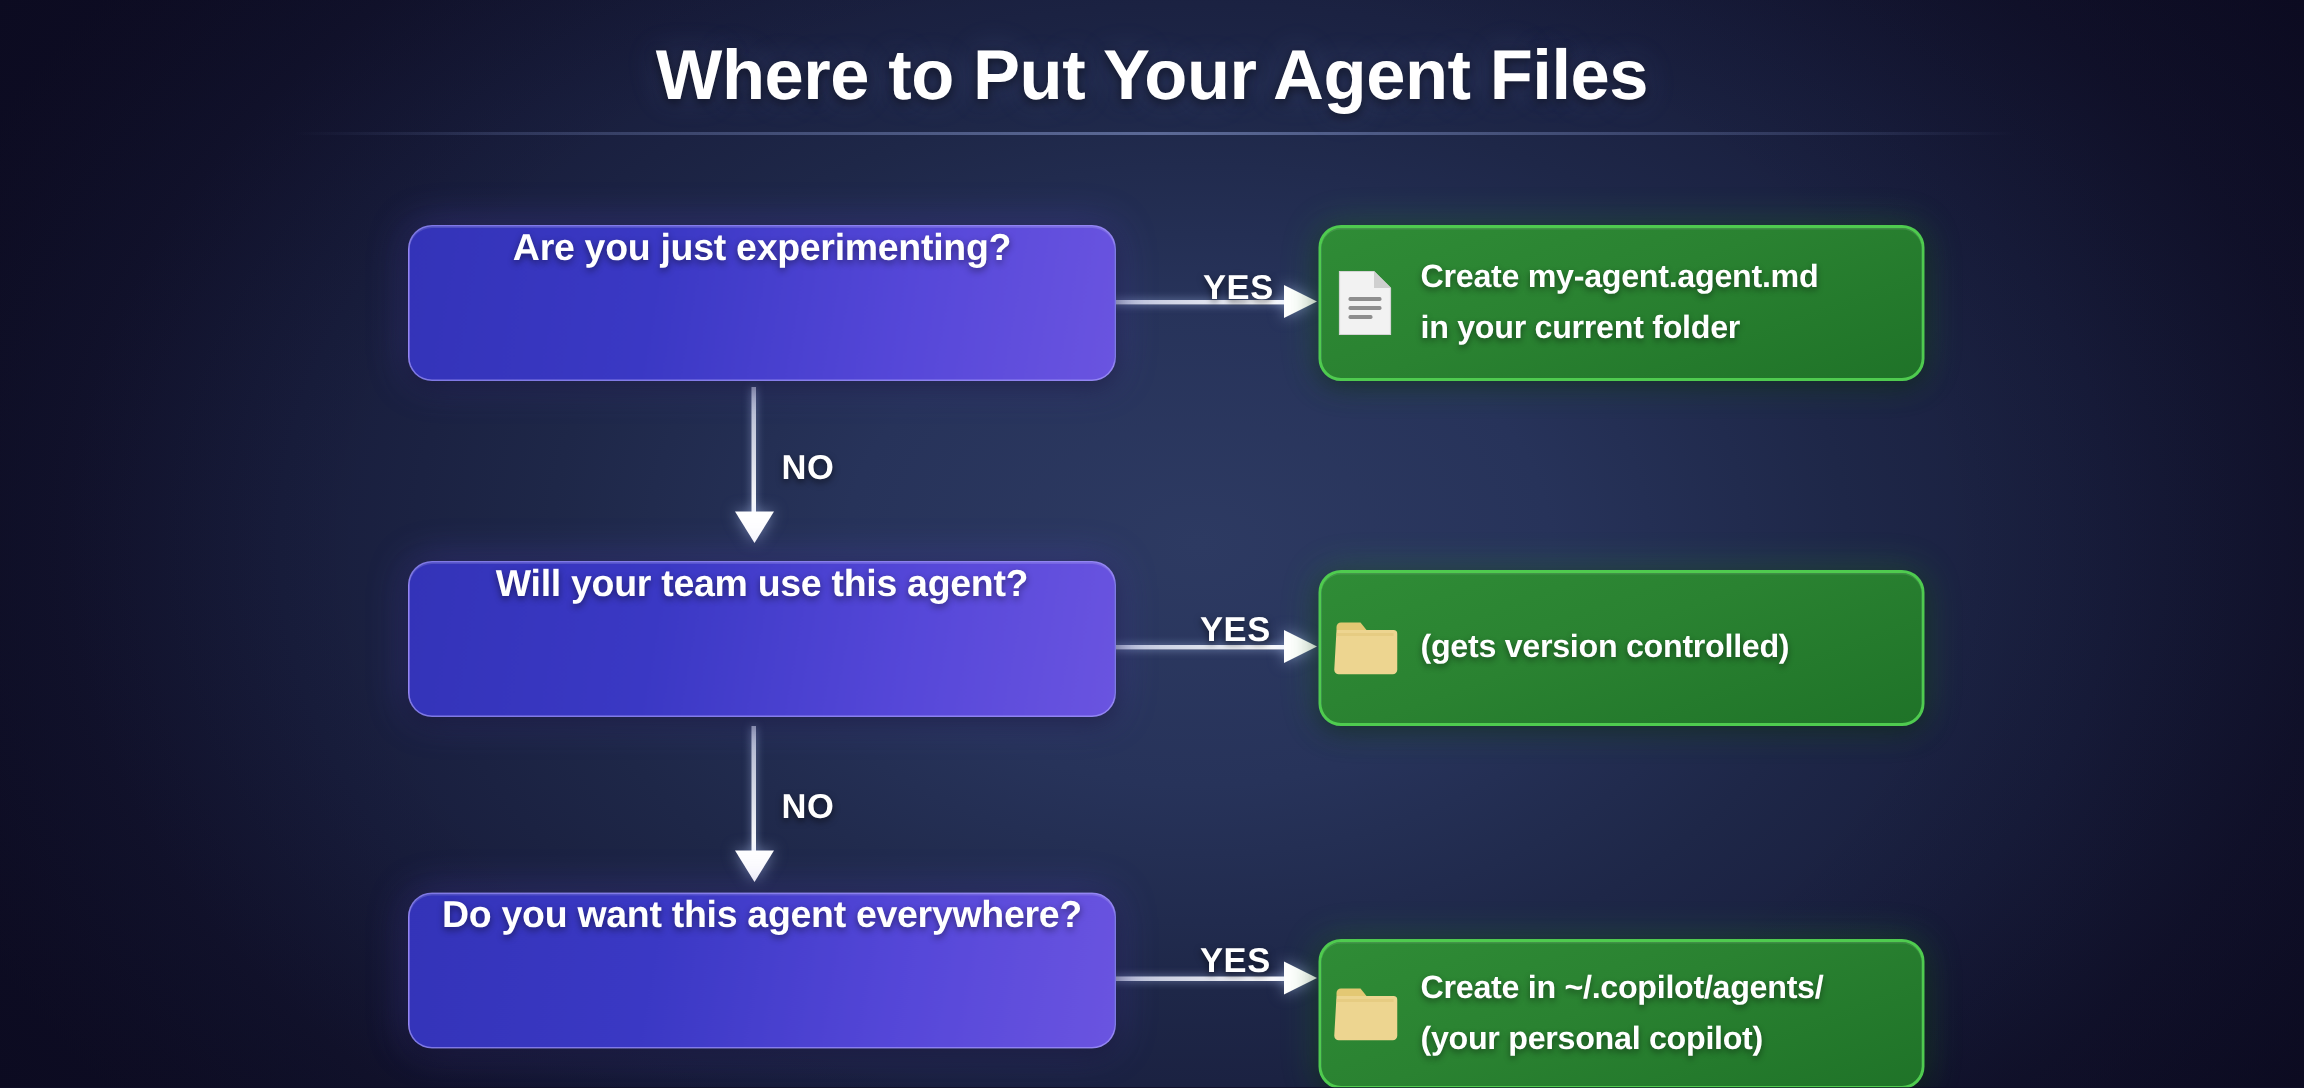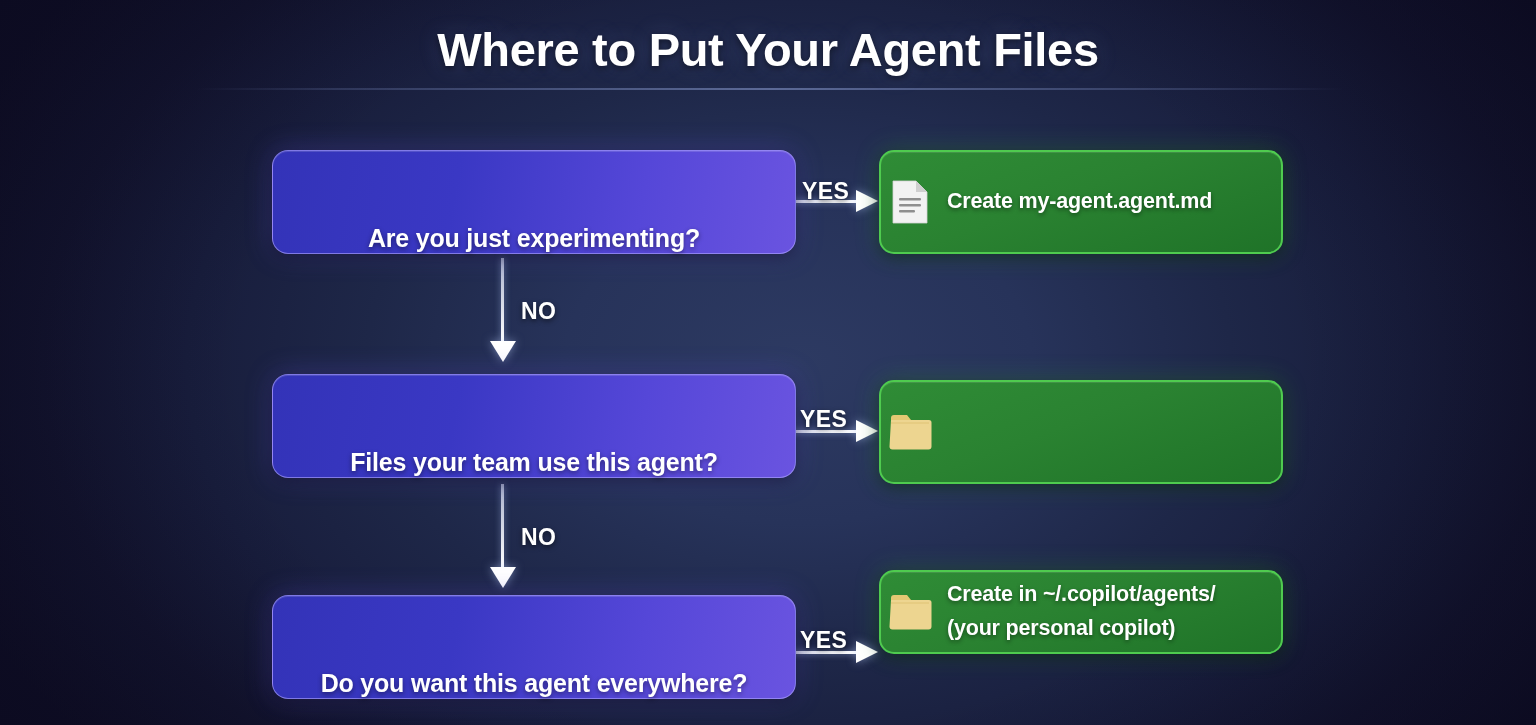--- a/index.html
+++ b/index.html
@@ -58,31 +58,31 @@
        rgba(175,195,255,0.42) 50%,
        rgba(150,170,230,0.18) 88%,
        rgba(150,170,230,0.00) 100%);
     z-index: 4;
   }
 
   
   .decision {
     position: absolute;
     left: 272px;
-    width: 524px;
+    width: 472px;
     height: 104px;
     border-radius: 16px;
     background: linear-gradient(100deg, #3333b8 0%, #3a38c4 35%, #5547d8 70%, #6a54e0 100%);
     border: 1.5px solid rgba(175,165,255,0.62);
     box-shadow:
       0 4px 16px rgba(0,0,0,0.40),
       0 0 26px rgba(98,86,220,0.40),
       inset 0 1px 0 rgba(255,255,255,0.14);
     display: flex;
-    align-items: flex-end;
+    align-items: flex-start;
     justify-content: center;
     z-index: 3;
   }
   .decision .dlabel {
     font-size: 25px;
     font-weight: bold;
     color: #ffffff;
     text-shadow: 0 2px 5px rgba(0,0,0,0.45);
     letter-spacing: -0.2px;
     text-align: center;
@@ -104,21 +104,21 @@
       0 4px 16px rgba(0,0,0,0.42),
       0 0 24px rgba(64,190,64,0.30),
       inset 0 1px 0 rgba(255,255,255,0.10);
     display: flex;
     align-items: center;
     padding: 0 16px 0 6px;
     z-index: 3;
   }
   #action-0 { top: 150px; height: 104px; }
   #action-1 { top: 380px; height: 104px; }
-  #action-2 { top: 570px; height: 84px; }
+  #action-2 { top: 626px; height: 100px; }
 
   .action-icon {
     flex: 0 0 auto;
     width: 46px;
     height: 48px;
     margin-right: 14px;
     position: relative;
   }
   .action-text {
     font-size: 21.5px;
@@ -222,48 +222,50 @@
       <svg width="46" height="48" viewBox="0 0 46 48" xmlns="http://www.w3.org/2000/svg">
         <path d="M6 3 H29 L40 14 V45 H6 Z" fill="#f2f2f2" stroke="#d4d4d4" stroke-width="0.8"></path>
         <path d="M29 3 L40 14 H29 Z" fill="#cfcfcf"></path>
         <rect x="12" y="20" width="22" height="2.6" rx="1.1" fill="#8e8e8e"></rect>
         <rect x="12" y="26" width="22" height="2.6" rx="1.1" fill="#8e8e8e"></rect>
         <rect x="12" y="32" width="16" height="2.6" rx="1.1" fill="#8e8e8e"></rect>
       </svg>
     </div>
     <div class="action-text">
       <div>Create my-agent.agent.md</div>
+      <div>in your current folder</div>
     </div>
   </div>
 
   <div class="arrow-v" style="left:490px; top:258px; height:104px;">
     <div class="shaft"></div>
     <div class="head"></div>
   </div>
   <div class="arrow-label-no" style="left:521px; top:298px;">NO</div>
 
   <div class="decision" id="decision-1">
-    <span class="dlabel">Files your team use this agent?</span>
+    <span class="dlabel">Will your team use this agent?</span>
   </div>
 
   <div class="arrow-h" style="left:732px; top:420px; width:146px;">
     <div class="shaft"></div>
     <div class="head"></div>
   </div>
   <div class="arrow-label-yes" style="left:768px; top:406px;">YES</div>
 
   <div class="action" id="action-1">
     <div class="action-icon">
       <svg width="46" height="48" viewBox="0 0 46 48" xmlns="http://www.w3.org/2000/svg">
         <path d="M4 10 a3 3 0 0 1 3-3 h13 l4 5 h-20 Z" fill="#e3c873"></path>
         <path d="M4 12 h38 a2.5 2.5 0 0 1 2.5 2.5 v24 a3 3 0 0 1 -3 3 h-36 a3 3 0 0 1 -3 -3 Z" fill="#edd590"></path>
         <path d="M4 14 h38 v2 h-38 Z" fill="#e0c477" opacity="0.55"></path>
       </svg>
     </div>
     <div class="action-text">
+      <div>(gets version controlled)</div>
     </div>
   </div>
 
   <div class="arrow-v" style="left:490px; top:484px; height:104px;">
     <div class="shaft"></div>
     <div class="head"></div>
   </div>
   <div class="arrow-label-no" style="left:521px; top:524px;">NO</div>
 
   <div class="decision" id="decision-2">

